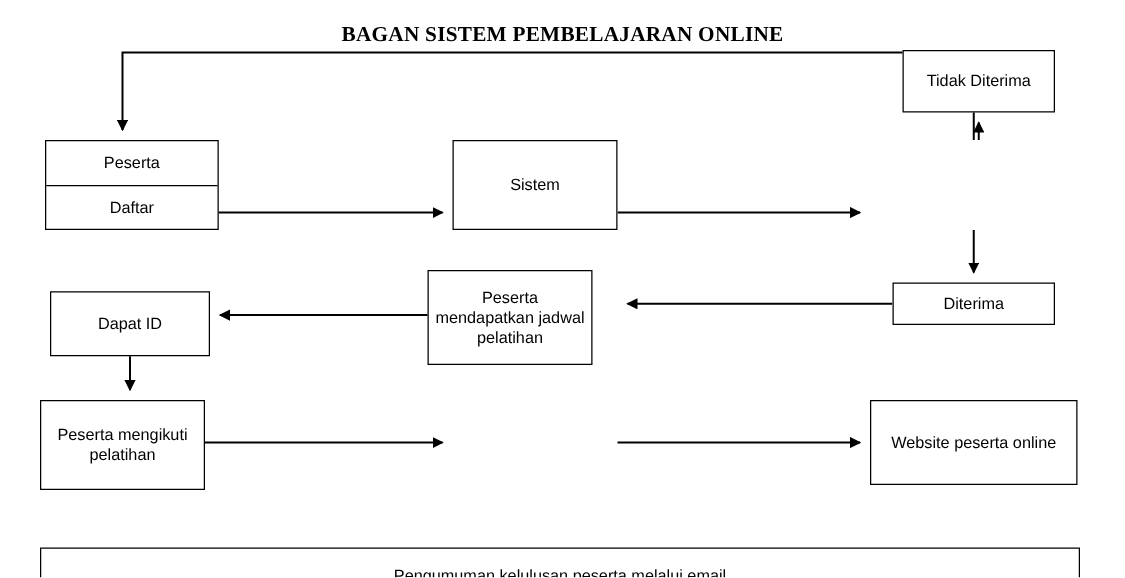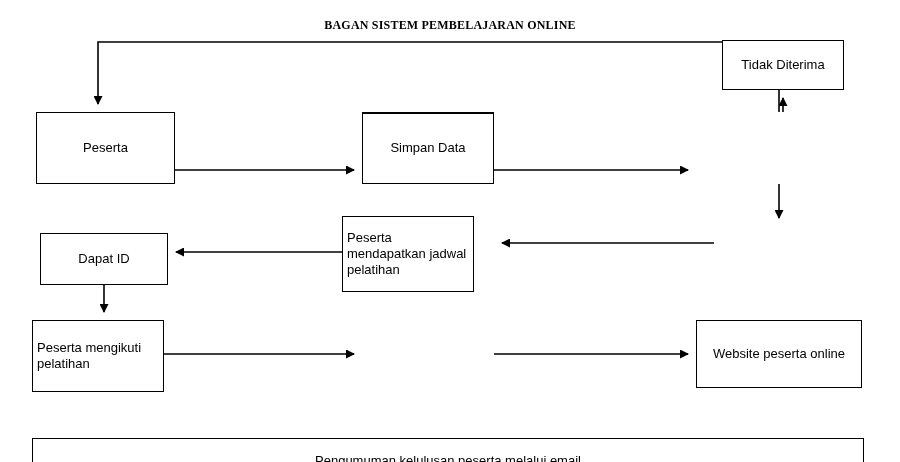--- a/index.html
+++ b/index.html
@@ -16,42 +16,42 @@
     overflow: hidden;
   }
   .title {
     position: absolute;
     left: 0;
     top: 18px;
     width: 900px;
     text-align: center;
     font-family: "Liberation Serif", serif;
     font-weight: bold;
-    font-size: 12px;
+    font-size: 17px;
     color: #000000;
     letter-spacing: 0.2px;
   }
   .box {
     position: absolute;
     box-sizing: border-box;
     border: 1px solid #000000;
     background: #ffffff;
     color: #000000;
     font-size: 13px;
     display: flex;
     flex-direction: column;
     align-items: stretch;
     justify-content: center;
     text-align: center;
   }
   .box .cell {
     display: flex;
     align-items: center;
     justify-content: center;
-    text-align: left;
+    text-align: center;
     line-height: 1.25;
     padding: 2px 4px;
     box-sizing: border-box;
     flex: 1 1 auto;
   }
   .box .cell.divider {
     border-top: 1px solid #000000;
   }
   svg.arrows {
     position: absolute;
@@ -92,31 +92,35 @@
 
     <path d="M104,271 L104,312" fill="none" stroke="#000000" stroke-width="1.6" marker-end="url(#ah)"></path>
 
     <path d="M164,354 L354,354" fill="none" stroke="#000000" stroke-width="1.6" marker-end="url(#ah)"></path>
 
     <path d="M494,354 L688,354" fill="none" stroke="#000000" stroke-width="1.6" marker-end="url(#ah)"></path>
   </svg>
 
   <div class="box" style="left:36px; top:112px; width:139px; height:72px;">
     <div class="cell">Peserta</div>
+    <div class="cell divider">Daftar</div>
   </div>
 
   <div class="box" style="left:362px; top:112px; width:132px; height:72px;">
-    <div class="cell divider">Simpan Data</div>
+    <div class="cell">Sistem</div>
   </div>
 
 
   <div class="box" style="left:722px; top:40px; width:122px; height:50px;">
     <div class="cell">Tidak Diterima</div>
   </div>
 
+  <div class="box" style="left:714px; top:226px; width:130px; height:34px;">
+    <div class="cell">Diterima</div>
+  </div>
 
   <div class="box" style="left:342px; top:216px; width:132px; height:76px;">
     <div class="cell">Peserta mendapatkan jadwal pelatihan</div>
   </div>
 
   <div class="box" style="left:40px; top:233px; width:128px; height:52px;">
     <div class="cell">Dapat ID</div>
   </div>
 
   <div class="box" style="left:32px; top:320px; width:132px; height:72px;">

